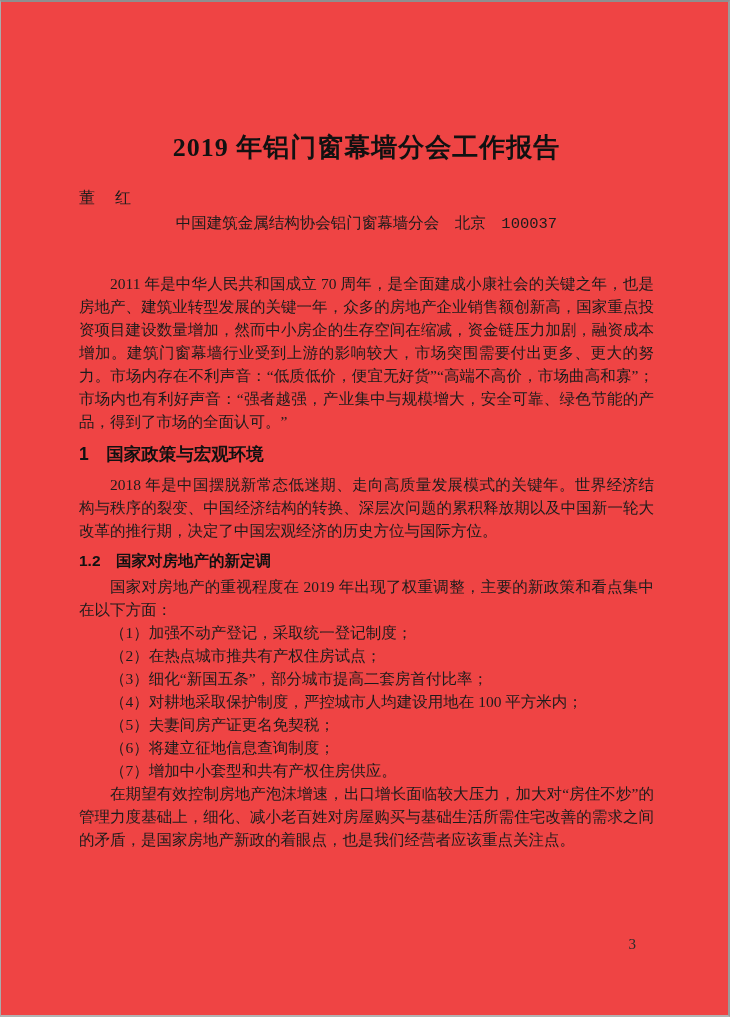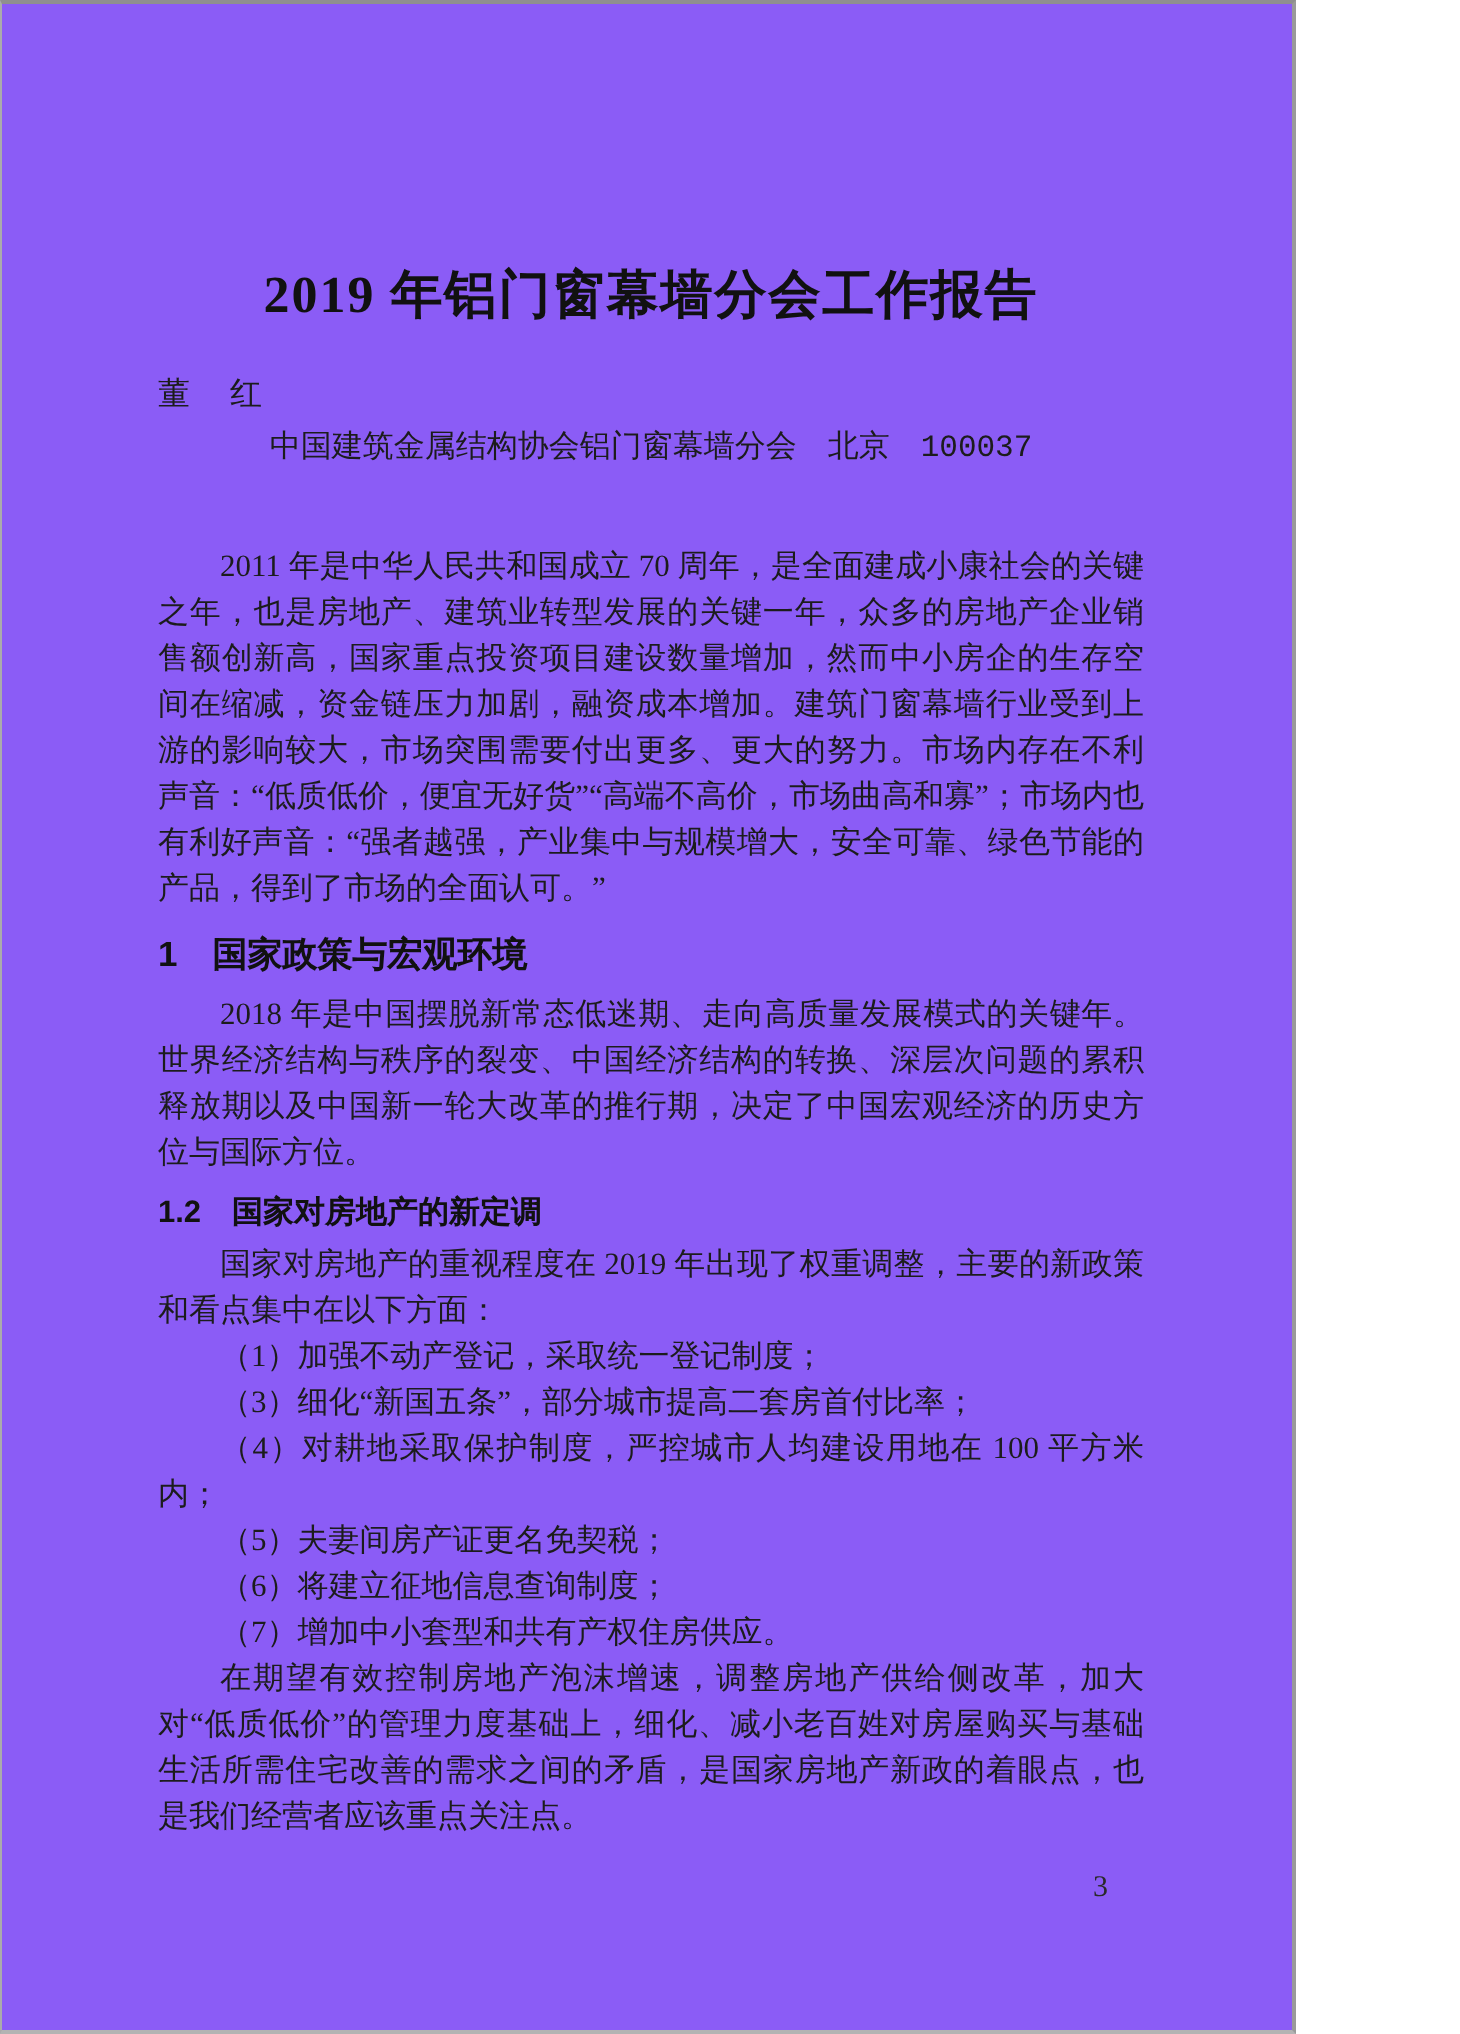--- a/index.html
+++ b/index.html
@@ -2,24 +2,24 @@
 <html><head>
 <meta charset="utf-8">
 <style>
   html, body {
     margin: 0;
     padding: 0;
     background: #ffffff;
   }
   .page {
     position: relative;
-    width: 648px;
+    width: 730px;
     height: 1017px;
     box-sizing: border-box;
-    background: #8b5cf6;
+    background: #ef4444;
     border-top: 2px solid #8f8f8f;
     border-left: 1px solid #ababab;
     border-right: 2px solid #9a9a9a;
     border-bottom: 2px solid #b3b3b3;
     padding: 128px 74px 0 78px;
     overflow: hidden;
     font-family: "Liberation Serif", "DejaVu Serif", serif;
     color: #1c1c1c;
   }
   .report-title {
@@ -106,23 +106,24 @@
 
 
   <p class="body-text">2018 年是中国摆脱新常态低迷期、走向高质量发展模式的关键年。世界经济结构与秩序的裂变、中国经济结构的转换、深层次问题的累积释放期以及中国新一轮大改革的推行期，决定了中国宏观经济的历史方位与国际方位。</p>
 
 
   <h3 class="h-sub">1.2　国家对房地产的新定调</h3>
 
   <p class="body-text">国家对房地产的重视程度在 2019 年出现了权重调整，主要的新政策和看点集中在以下方面：</p>
 
   <p class="list-item">（1）加强不动产登记，采取统一登记制度；</p>
+  <p class="list-item">（2）在热点城市推共有产权住房试点；</p>
   <p class="list-item">（3）细化“新国五条”，部分城市提高二套房首付比率；</p>
   <p class="list-item">（4）对耕地采取保护制度，严控城市人均建设用地在 100 平方米内；</p>
   <p class="list-item">（5）夫妻间房产证更名免契税；</p>
   <p class="list-item">（6）将建立征地信息查询制度；</p>
   <p class="list-item">（7）增加中小套型和共有产权住房供应。</p>
 
-  <p class="body-text">在期望有效控制房地产泡沫增速，调整房地产供给侧改革，加大对“低质低价”的管理力度基础上，细化、减小老百姓对房屋购买与基础生活所需住宅改善的需求之间的矛盾，是国家房地产新政的着眼点，也是我们经营者应该重点关注点。</p>
+  <p class="body-text">在期望有效控制房地产泡沫增速，出口增长面临较大压力，加大对“房住不炒”的管理力度基础上，细化、减小老百姓对房屋购买与基础生活所需住宅改善的需求之间的矛盾，是国家房地产新政的着眼点，也是我们经营者应该重点关注点。</p>
 
   <div class="page-number">3</div>
 
 </div>
 
 </body></html>

